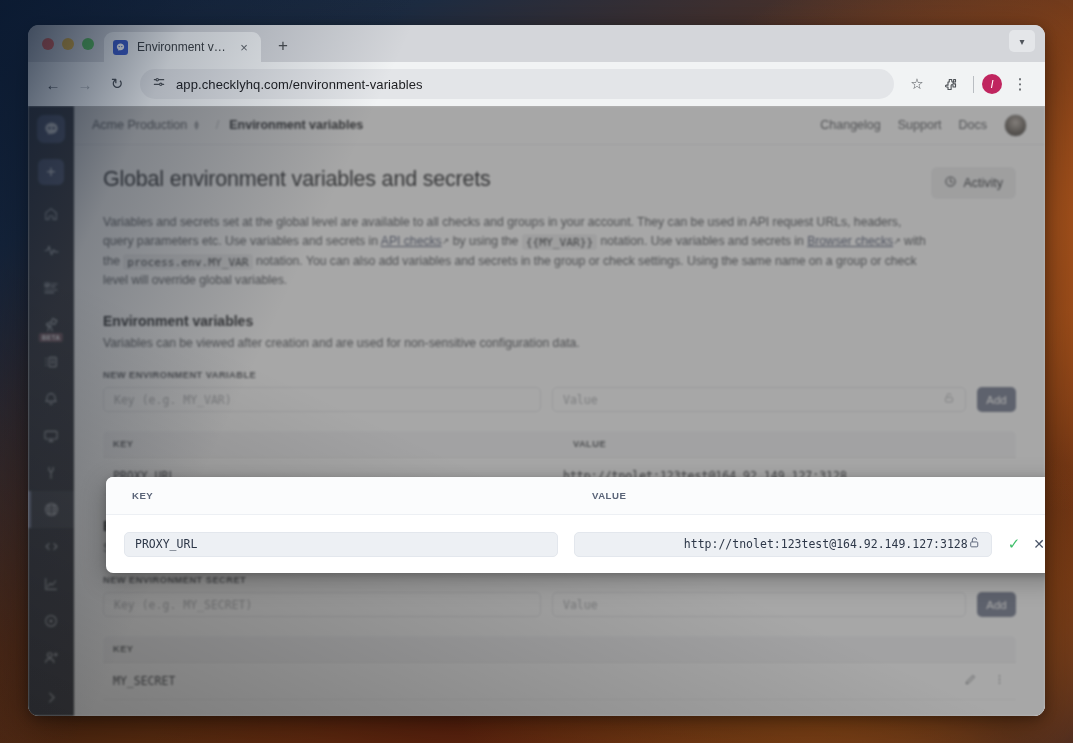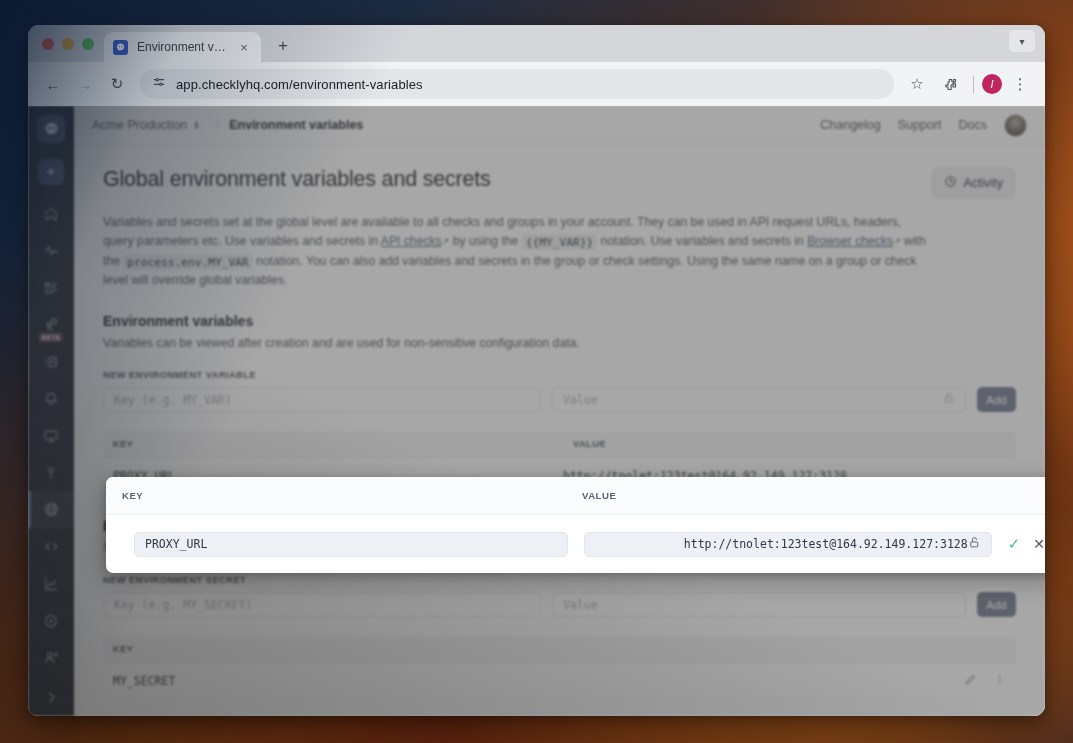--- a/index.html
+++ b/index.html
@@ -193,26 +193,26 @@
   .rowacts{color:#5a6478;}
 
   
   .spotlight{
     position:absolute; left:78px; top:371px; width:959px; height:96px;
     background:#ffffff; border-radius:7px;
     box-shadow:0 7px 26px rgba(0,0,0,.30), 0 2px 7px rgba(0,0,0,.16);
     z-index:5; overflow:hidden;
   }
   .sl-hdr{
-    height:38px;display:flex;align-items:center;padding:0 16px;
+    height:38px;display:flex;align-items:center;padding:0 26px;
     border-bottom:1px solid #edf0f4;background:#fbfcfd;
     font-size:9.6px;letter-spacing:.5px;color:#5a6478;font-weight:bold;
   }
   .sl-hdr .k{width:460px;}
-  .sl-row{height:58px;display:flex;align-items:center;padding:0 18px;gap:16px;margin-left:10px;}
+  .sl-row{height:58px;display:flex;align-items:center;padding:0 18px;gap:16px;}
   .sl-inp{
     height:25px;border-radius:5px;background:#edf0f4;border:1px solid #e3e7ed;
     display:flex;align-items:center;padding:0 10px;
     font-family:"DejaVu Sans Mono",monospace;font-size:11.5px;color:#2d3748;
   }
   .sl-inp.k{width:434px;flex:none;}
   .sl-inp.v{flex:1;justify-content:flex-end;}
   .sl-acts{display:flex;align-items:center;gap:13px;flex:none;padding-right:2px;}
   .chk{color:#3fbf6a;font-size:15px;}
   .xx{color:#4a5568;font-size:14px;}

